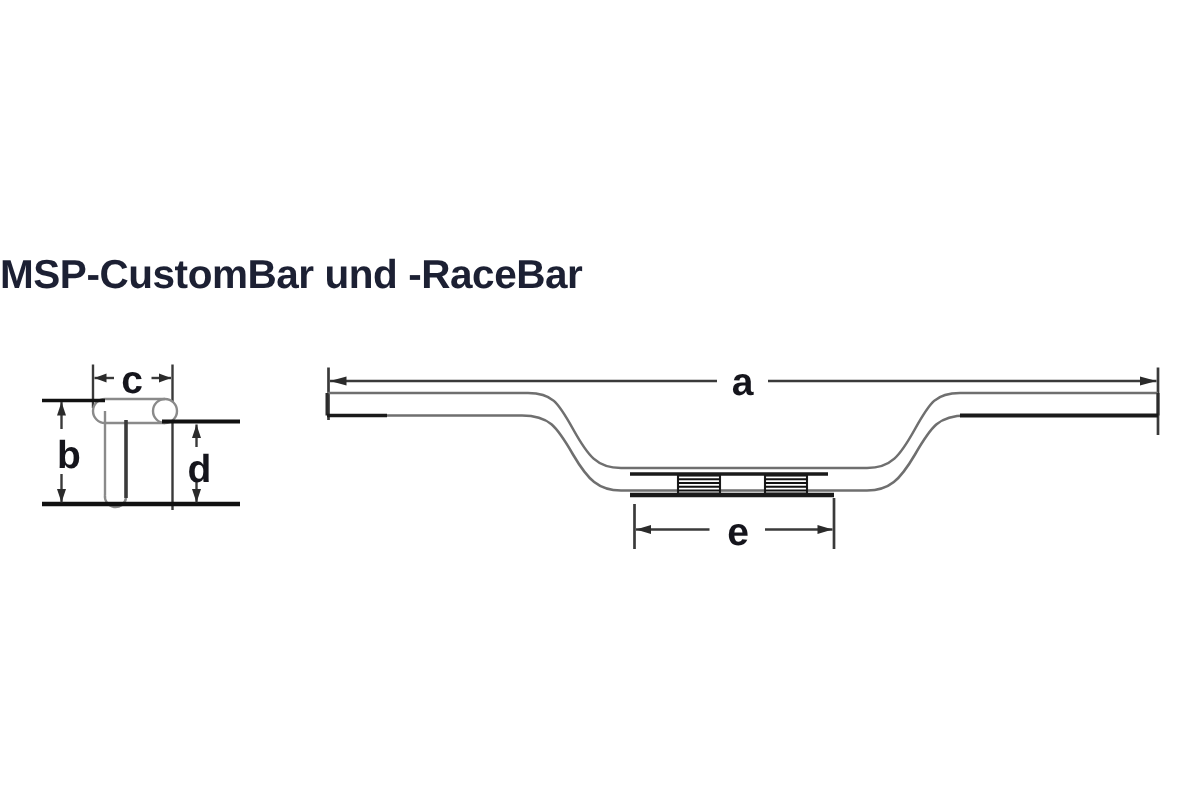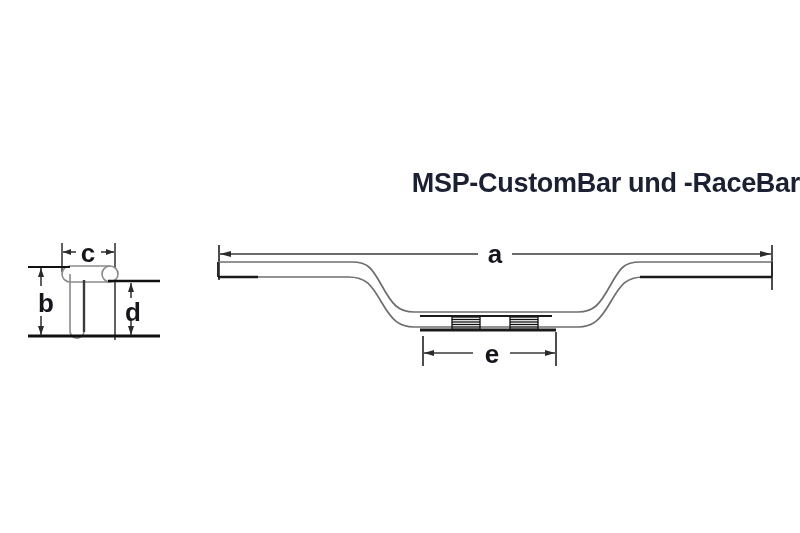--- a/index.html
+++ b/index.html
@@ -15,21 +15,21 @@
     width: 800px;
     height: 533px;
     background: #ffffff;
     overflow: hidden;
   }
   #diagram-title {
     position: absolute;
     left: 0;
     top: 168px;
     width: 800px;
-    text-align: right;
+    text-align: left;
     font-family: "Liberation Sans", sans-serif;
     font-size: 27px;
     font-weight: bold;
     color: #1c2033;
     letter-spacing: -0.3px;
     white-space: nowrap;
   }
   #drawing {
     position: absolute;
     left: 0;

